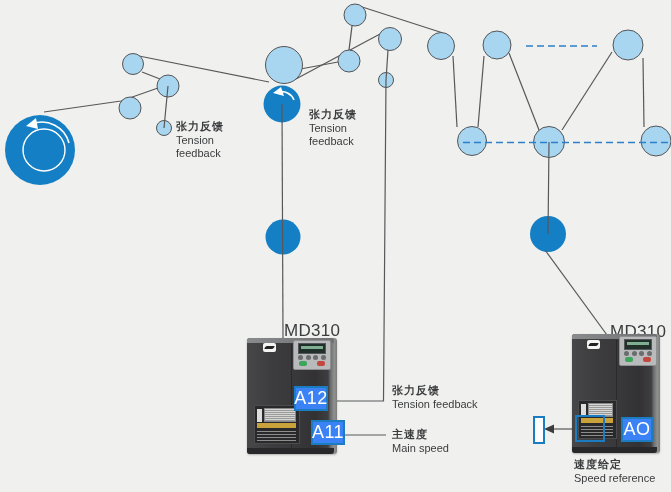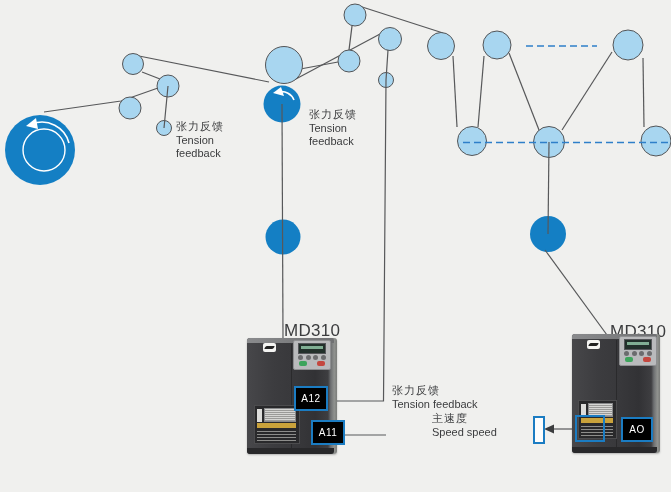--- a/index.html
+++ b/index.html
@@ -6,21 +6,21 @@
   .stage {
     position:relative; width:671px; height:492px;
     background:#f0f0ee; overflow:hidden;
     font-family:"Liberation Sans", sans-serif;
     color:#3b3c3e;
   }
   svg.diagram { position:absolute; left:0; top:0; }
 
   
   .lbl { position:absolute; font-size:11px; line-height:13.5px; color:#3b3c3e; white-space:nowrap; }
-  .lbl .zh { letter-spacing:1px; }
+  .lbl .zh { letter-spacing:1px;font-weight:bold; }
   .model { position:absolute; font-size:17px; color:#3b3c3e; letter-spacing:0.3px; }
 
   
   .drive { position:absolute; }
   .drive-body {
     position:absolute; inset:0; border-radius:3px;
     background:linear-gradient(90deg,#47474a 0%,#3c3c3f 30%,#38383b 55%,#323235 76%,#3e3e41 90%,#6d6f71 93%,#90928f 97%,#7b7d7a 100%);
     box-shadow:0 1px 2px rgba(0,0,0,.25);
   }
   .drive-top { position:absolute; left:0; right:3px; top:0; height:5px;
@@ -43,22 +43,22 @@
   .kp-run { left:5px; background:#3da45c; }
   .kp-stop { right:5px; background:#c4473f; }
   .sticker { position:absolute; background:#29292b; border:1px solid #4c4c4e; }
   .st-bar  { position:absolute; left:2px; top:3px; width:5px; height:13px; background:#dddddb; }
   .st-code { position:absolute; left:9px; top:2px; right:3px; height:12px; background:#d6d6d4;
     border:1px solid #88898b;
     background-image:repeating-linear-gradient(#d6d6d4 0 1px,#9a9a98 1px 2px); }
   .st-warn { position:absolute; left:2px; top:17px; right:3px; height:5px; background:#c9a23b; }
   .st-text { position:absolute; left:2px; top:24px; right:3px; bottom:2px;
     background-image:repeating-linear-gradient(#29292b 0 1px,#8d8d8b 1px 2px,#29292b 2px 3px); }
-  .port { position:absolute; border:2px solid #1b7cc2; background:#000000;
-    color:#ffffff; font-size:10px; letter-spacing:0.5px;
+  .port { position:absolute; border:2px solid #1b7cc2; background:#3b82f6;
+    color:#ffffff; font-size:18px; letter-spacing:0.5px;
     display:flex; align-items:center; justify-content:center; }
   .hl-box { position:absolute; border:2px solid #1b7cc2; background:transparent; }
   .terminal-box { position:absolute; width:8px; height:24px; background:#fdfdfd; border:2px solid #1b7cc2; }
 </style>
 </head>
 <body>
 
 <div class="stage">
 
   <svg class="diagram" width="671" height="492" viewBox="0 0 671 492">
@@ -205,19 +205,23 @@
     <div class="zh">张力反馈</div>
     <div>Tension</div>
     <div>feedback</div>
   </div>
 
   <div class="lbl" style="left:392px; top:384px;">
     <div class="zh">张力反馈</div>
     <div>Tension feedback</div>
   </div>
 
-  <div class="lbl" style="left:392px; top:412px;margin-left:40px;">
+  <div class="lbl" style="left:392px; top:428px;">
     <div class="zh">主速度</div>
-    <div>Speed speed</div>
-  </div>
-
+    <div>Main speed</div>
+  </div>
+
+  <div class="lbl" style="left:574px; top:458px;">
+    <div class="zh">速度给定</div>
+    <div>Speed reference</div>
+  </div>
 
 </div>
 
 </body></html>

